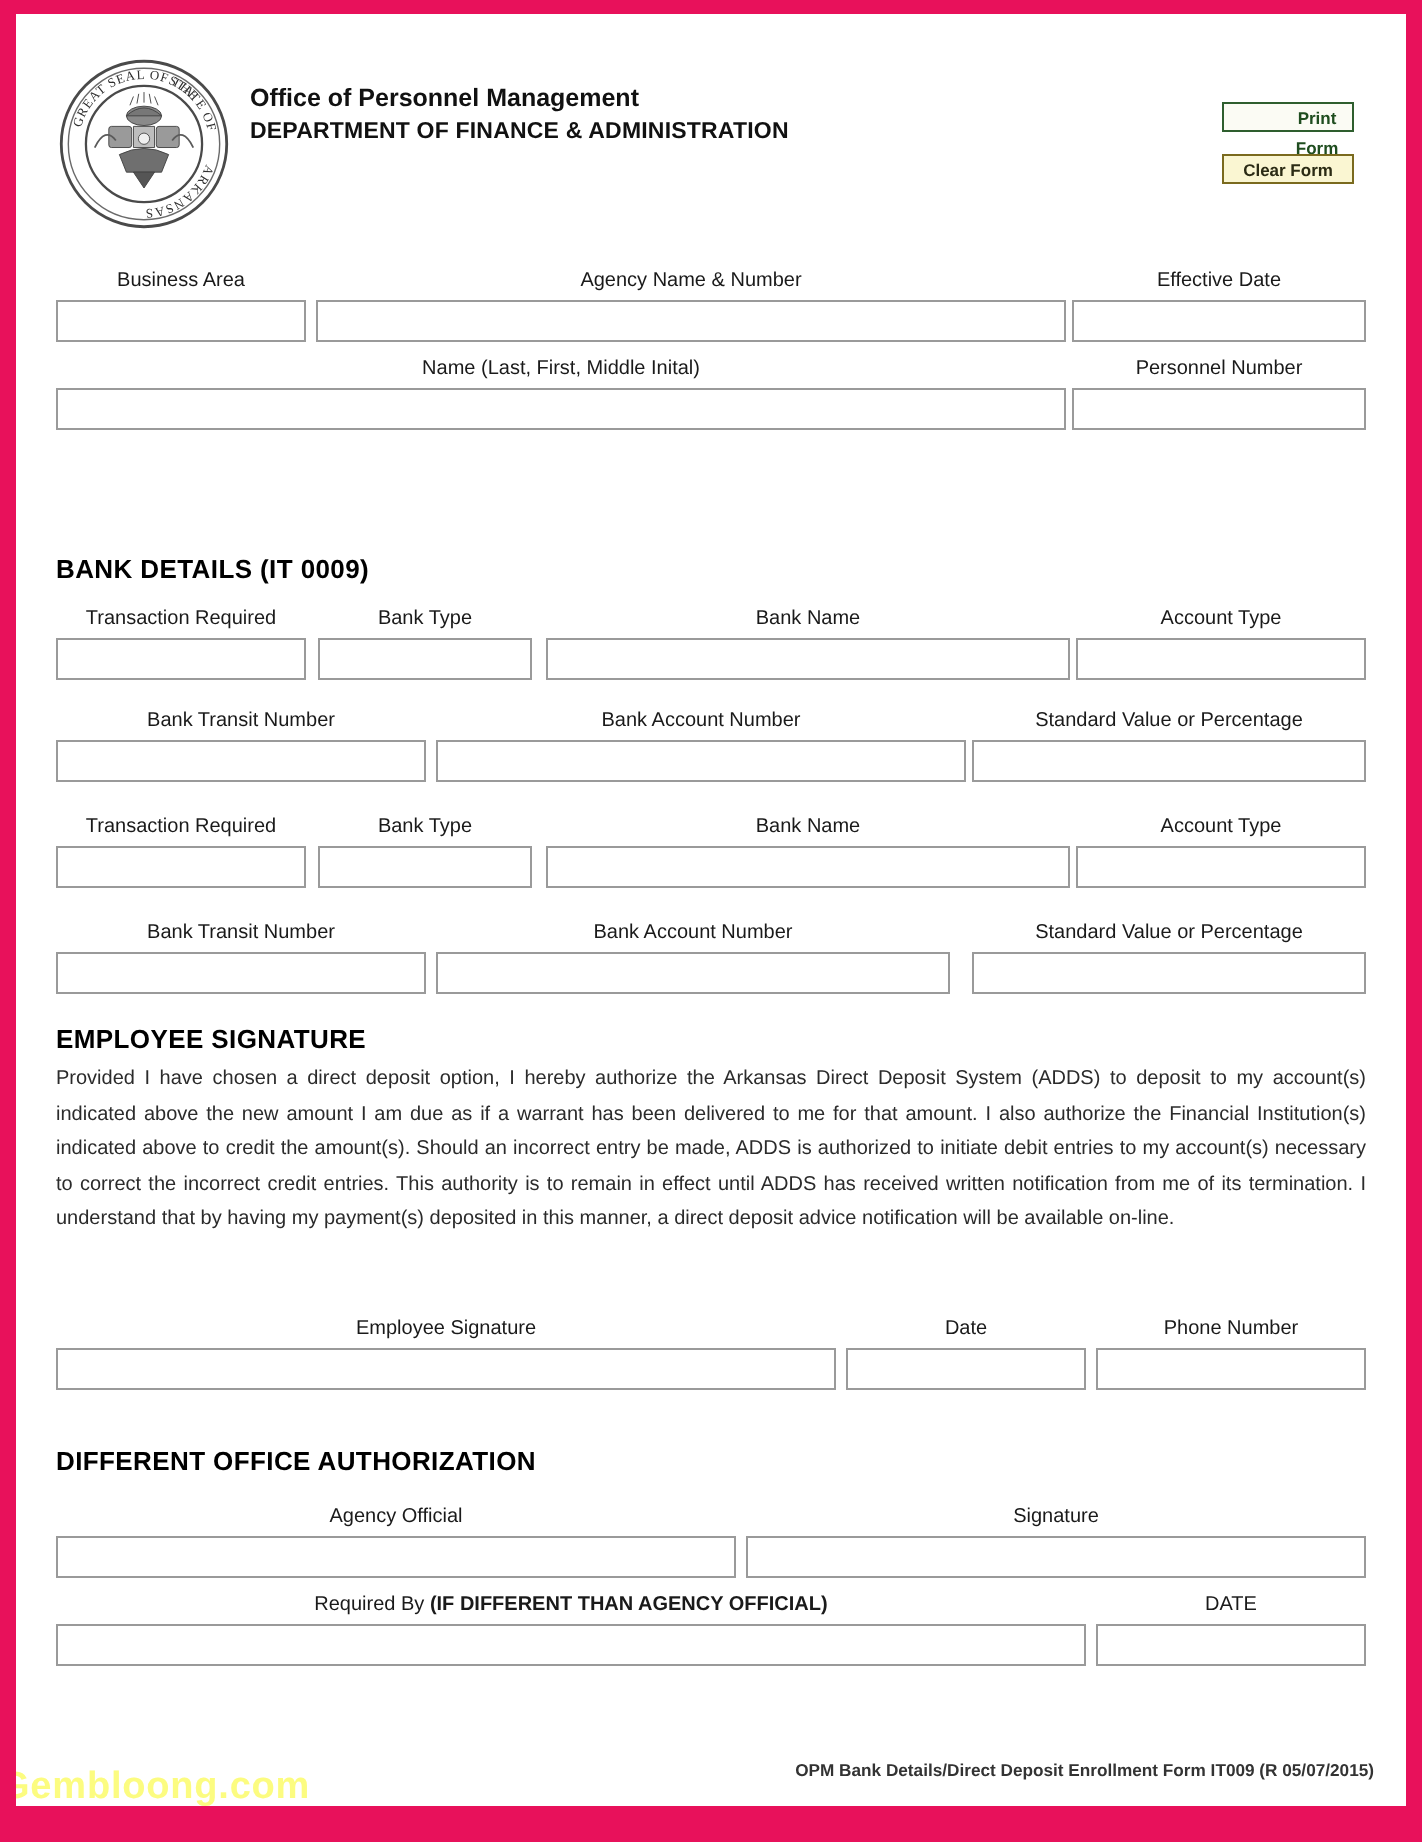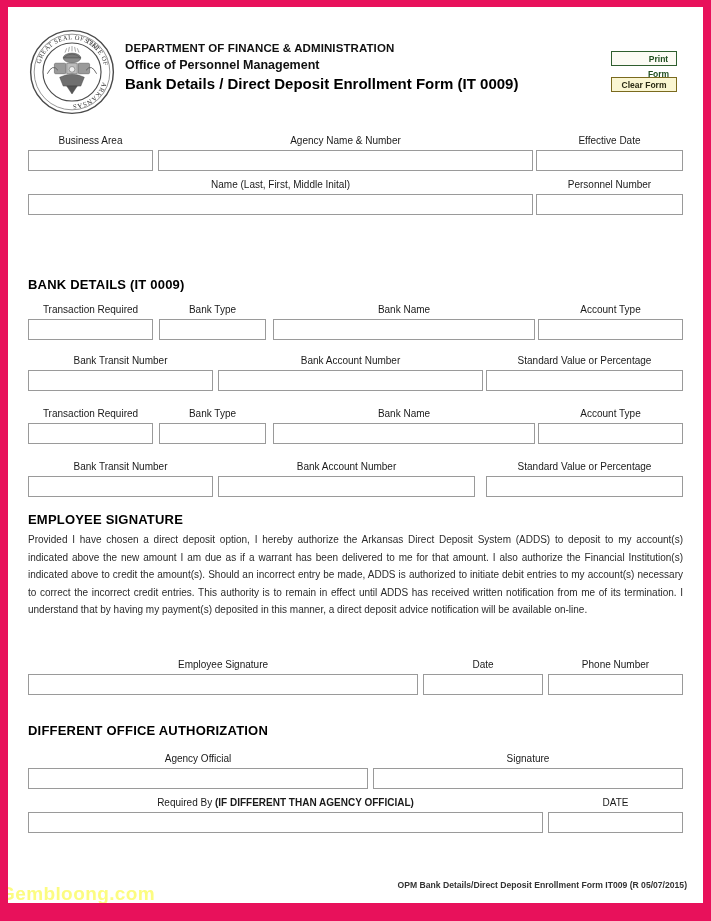--- a/index.html
+++ b/index.html
@@ -209,23 +209,22 @@
         <circle cx="50" cy="47" r="3.2" fill="#efefef" stroke="#444" stroke-width="0.5"></circle>
         <path d="M22 52 q6 -12 12 -4" fill="none" stroke="#5a5a5a" stroke-width="1"></path>
         <path d="M78 52 q-6 -12 -12 -4" fill="none" stroke="#5a5a5a" stroke-width="1"></path>
       </g>
       <g stroke="#4a4a4a" stroke-width="0.55" fill="none">
         <path d="M42 28 l2 -5 M46 27 l1 -5.5 M50 26.5 l0 -6 M54 27 l-1 -5.5 M58 28 l-2 -5"></path>
       </g>
     </svg>
 
     <div id="title-block">
+      <div id="title-line-2">Office of Personnel Management</div>
       <div id="title-line-1">DEPARTMENT OF FINANCE &amp; ADMINISTRATION</div>
-      <div id="title-line-2">Office of Personnel Management</div>
-      <div id="title-line-3">Bank Details / Direct Deposit Enrollment Form (IT 0009)</div>
     </div>
 
     <button class="form-btn" id="print-form-button">Print Form</button>
     <button class="form-btn" id="clear-form-button">Clear Form</button>
   </div>
 
   <div>
     <div class="fld-label" style="left:20px; top:128px; width:125px;">Business Area</div>
     <div class="fld-box" style="left:20px; top:143px; width:125px;"></div>
 

